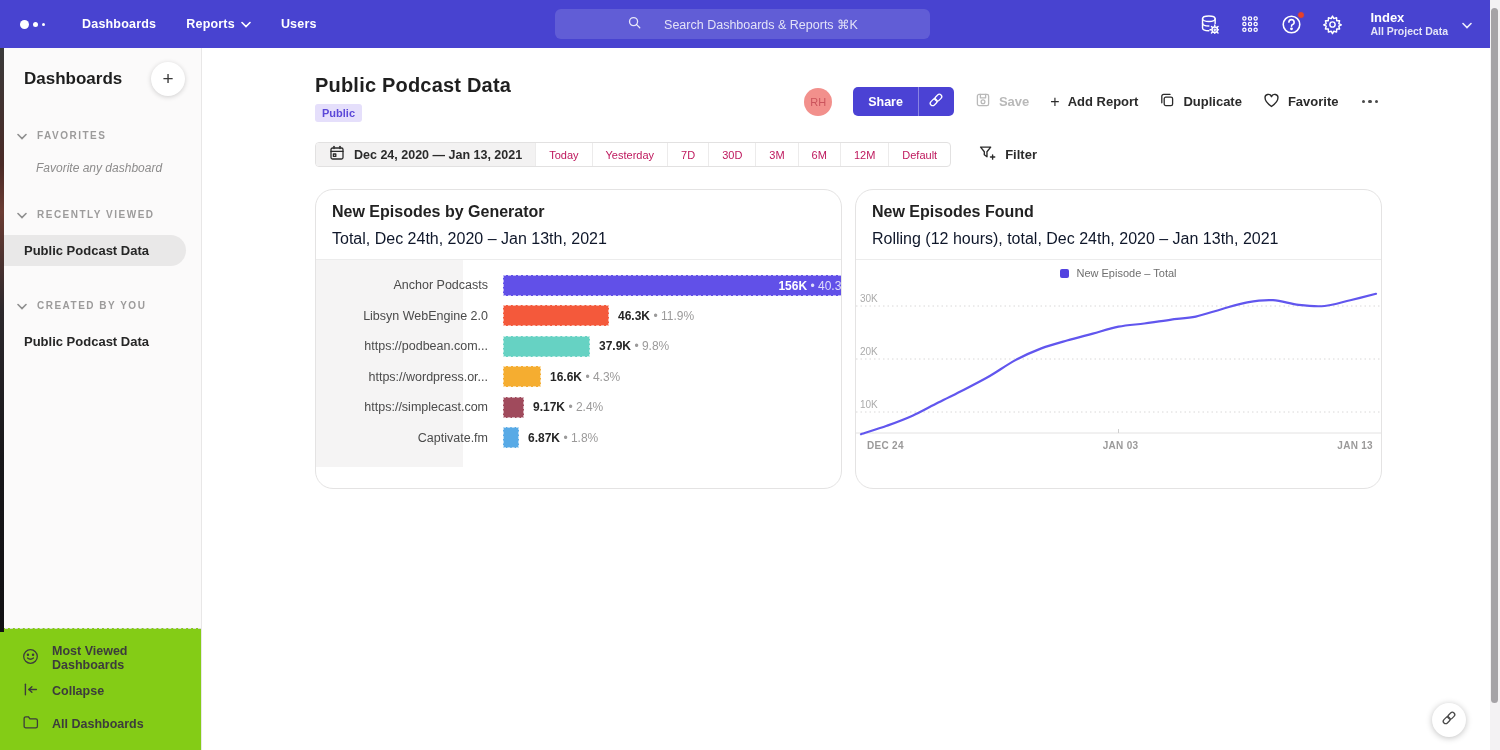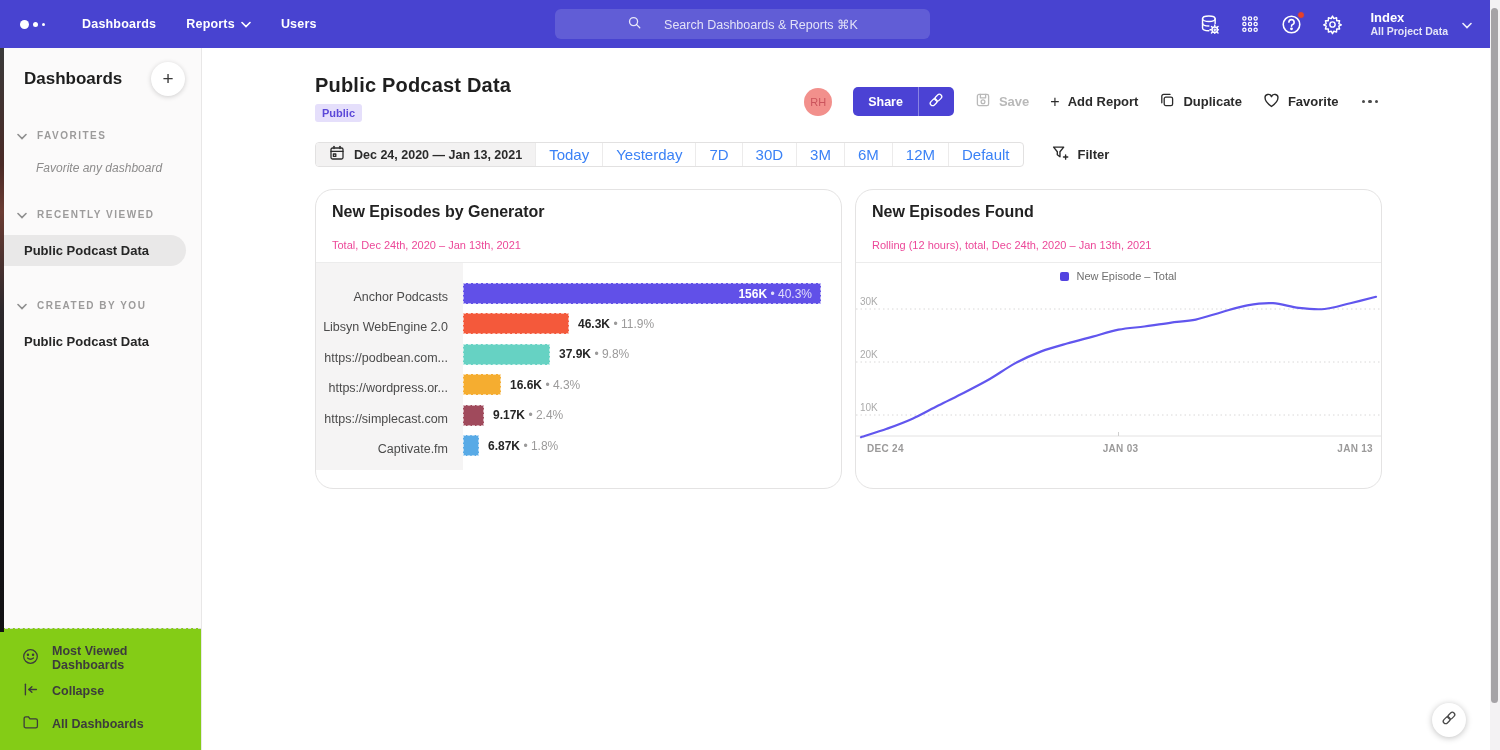--- a/index.html
+++ b/index.html
@@ -57,33 +57,33 @@
   .share-main { background:#4b42d4; color:#fff; font-size:12.5px; font-weight:700; padding:0 15px; display:flex; align-items:center; }
   .share-link { background:#4b42d4; width:36px; display:flex; align-items:center; justify-content:center; border-left:1px solid rgba(255,255,255,.35); }
   .action-btn { display:flex; align-items:center; gap:8px; font-size:13px; font-weight:700; color:#2b2b2b; cursor:pointer; background:none; border:none; font-family:inherit;justify-content:space-between; }
   .action-btn.disabled { color:#b9b9b9; cursor:default; }
   .kebab { display:flex; gap:3px; cursor:pointer; padding:4px 2px; }
   .kebab i { width:3.5px; height:3.5px; border-radius:50%; background:#4a4a4a; }
 
   .toolbar-row { display:flex; align-items:center; margin:20px 0 0 112px; }
   .datebar { display:flex; align-items:stretch; height:25px; border:1px solid #e2e1e1; border-radius:4px; overflow:hidden; background:#fff; }
   .date-main { display:flex; align-items:center; gap:9px; background:#f3f2f2; padding:0 13px; font-size:12.5px; font-weight:700; color:#2b2b2b; cursor:pointer; }
-  .date-preset { display:flex; align-items:center; padding:0 13px; font-size:15px; color:#3b82f6; border-left:1px solid #eceBeb; border-left:1px solid #ecebeb; cursor:pointer; }
+  .date-preset { display:flex; align-items:center; padding:0 13px; font-size:11px; color:#be185d; border-left:1px solid #eceBeb; border-left:1px solid #ecebeb; cursor:pointer; }
   .filterbtn { display:flex; align-items:center; gap:9px; margin-left:28px; font-size:13px; font-weight:700; color:#2b2b2b; cursor:pointer; }
 
   
   .cards { display:flex; gap:13px; margin:22px 0 0 112px; }
   .card { width:527px; height:300px; border:1px solid #e4e3e3; border-radius:18px; background:#fff; overflow:hidden; }
   .card-head { padding:13px 16px 11px; border-bottom:1px solid #ececec; }
   .card-title { font-size:16px; font-weight:700; color:#222; }
-  .card-sub { font-size:11px; color:#ec4899; margin-top:18px; }
+  .card-sub { font-size:16px; color:#0f172a; margin-top:9px; }
 
   
   .barchart-body { height:207px; background:linear-gradient(to right,#f5f4f4 147px,#fff 147px); padding-top:10px; }
-  .bar-row { display:flex; align-items:flex-end; height:30.5px; }
+  .bar-row { display:flex; align-items:center; height:30.5px;margin-left:40px; }
   .bar-cat { width:147px; flex:0 0 147px; text-align:right; padding-right:15px; font-size:12.5px; color:#4b4b4b; }
   .bar-track { flex:1; display:flex; align-items:center; position:relative; }
   .bar-fill { height:21px; position:relative; border:1px dashed rgba(255,255,255,.6); }
   .bar-inlabel { position:absolute; right:8px; top:0; line-height:20px; font-size:12px; font-weight:700; color:#fff; white-space:nowrap; }
   .bar-inlabel .pct { font-weight:400; color:rgba(255,255,255,.8); }
   .bar-outlabel { margin-left:9px; font-size:12px; font-weight:700; color:#262626; white-space:nowrap; }
   .bar-outlabel .pct { font-weight:400; color:#9b9a9a; }
 
   
   .linechart-body { position:relative; height:207px; }

